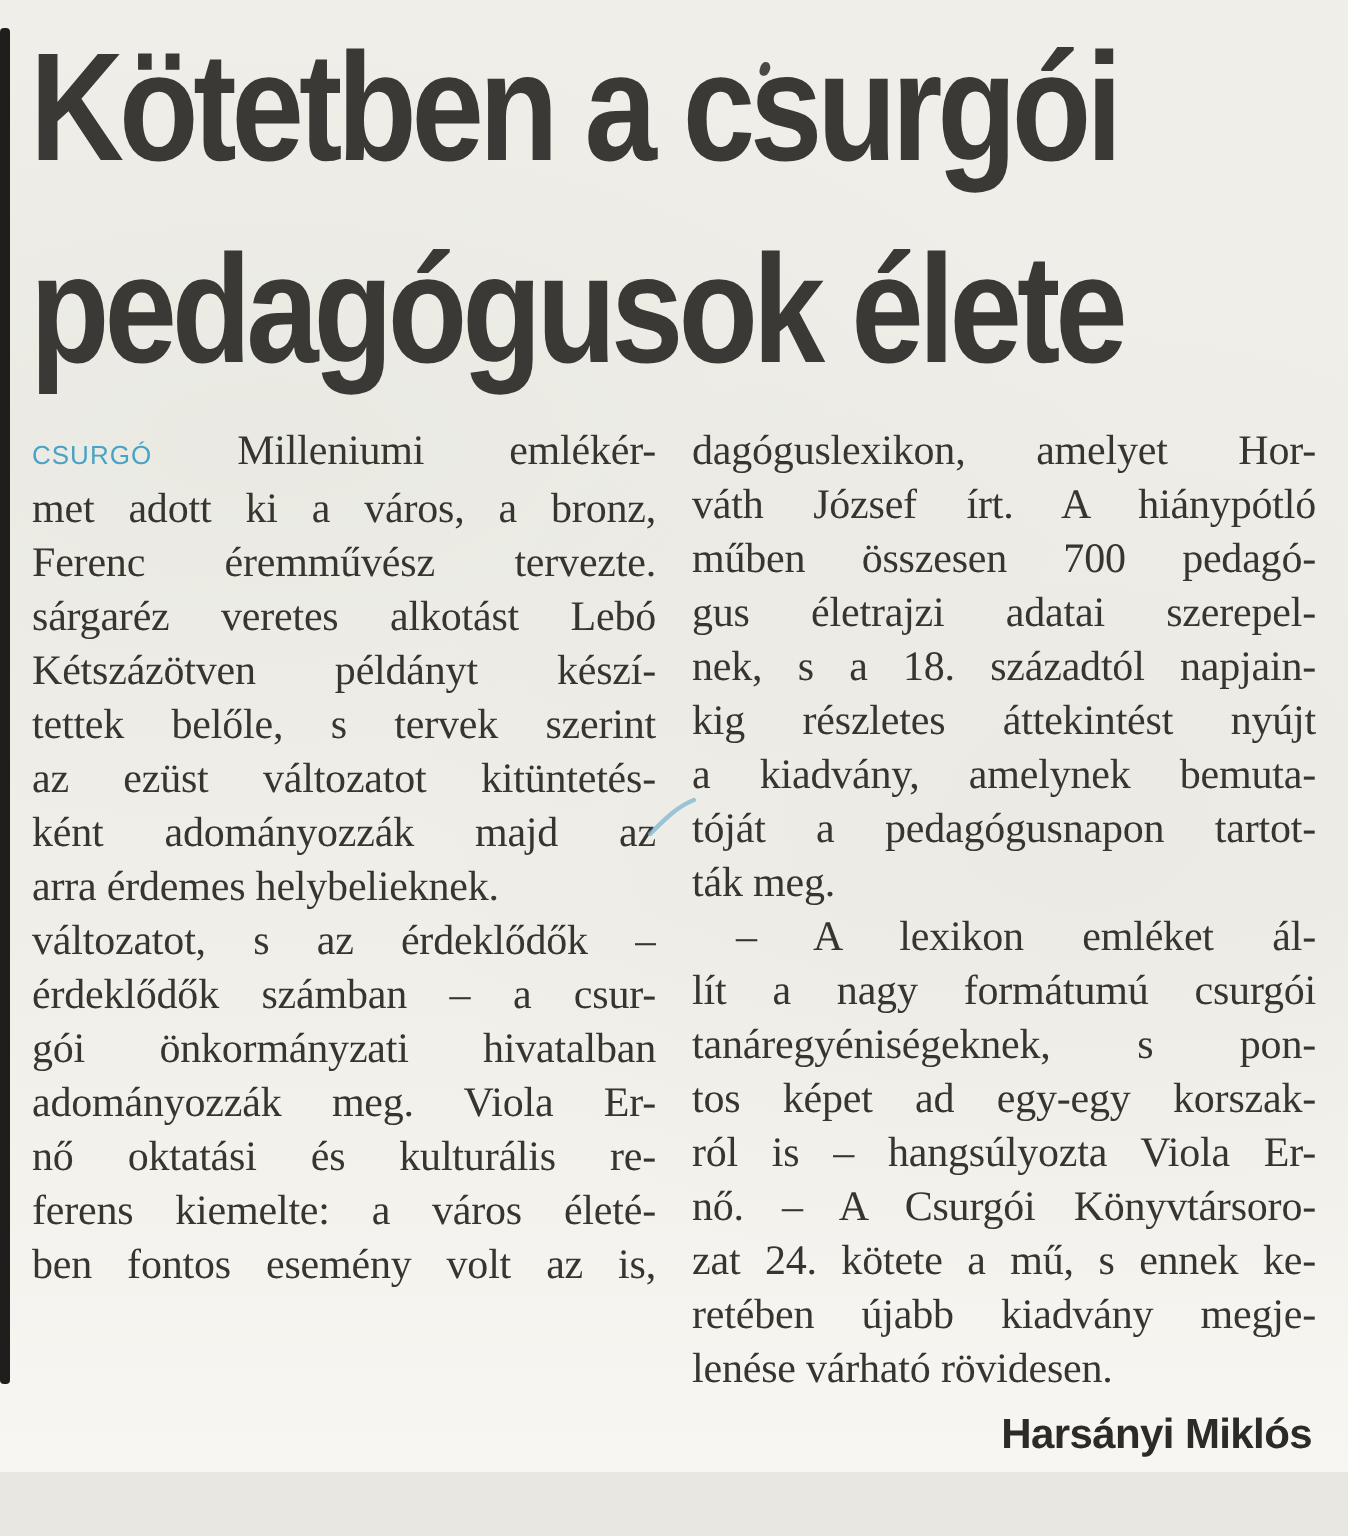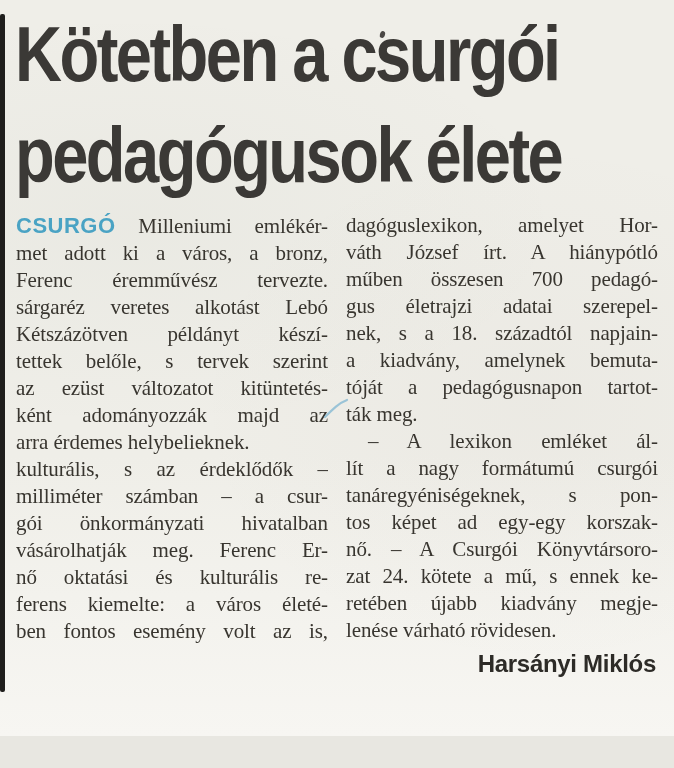--- a/index.html
+++ b/index.html
@@ -68,30 +68,30 @@
     text-align: justify;
     text-align-last: justify;
     text-justify: inter-word;
     overflow: hidden;
     white-space: nowrap;
   }
   .ln.ll { text-align-last: left; }
   .ln.ind { text-indent: 22px; }
   .dateline {
     font-family: "Liberation Sans", sans-serif;
-    font-weight: bold;
-    font-size: 22px;
+    font-weight: normal;
+    font-size: 13px;
     letter-spacing: 0.5px;
     color: var(--accent);
   }
   .byline {
     margin-top: 6px;
     font-family: "Liberation Sans", sans-serif;
     font-weight: bold;
-    font-size: 24px;
+    font-size: 21px;
     letter-spacing: -0.3px;
     text-align: right;
     padding-right: 2px;
     color: var(--byline_ink);
     line-height: 27px;
   }
   .pen-mark {
     position: absolute;
     left: 323px; top: 398px;
   }
@@ -117,46 +117,48 @@
           <div class="ln">met adott ki a város, a bronz,</div>
           <div class="ln">Ferenc éremművész tervezte.</div>
           <div class="ln">sárgaréz veretes alkotást Lebó</div>
           <div class="ln">Kétszázötven példányt készí-</div>
           <div class="ln">tettek belőle, s tervek szerint</div>
           <div class="ln">az ezüst változatot kitüntetés-</div>
           <div class="ln">ként adományozzák majd az</div>
           <div class="ln ll">arra érdemes helybelieknek.</div>
         </div>
         <div class="para">
-          <div class="ln">kulturális, s az érdeklődők –</div>
-          <div class="ln">milliméter számban – a csur-</div>
+          <div class="ln">változatot, s az érdeklődők –</div>
+          <div class="ln">érdeklődők számban – a csur-</div>
           <div class="ln">gói önkormányzati hivatalban</div>
-          <div class="ln">vásárolhatják meg. Ferenc Er-</div>
+          <div class="ln">adományozzák meg. Viola Er-</div>
           <div class="ln">nő oktatási és kulturális re-</div>
           <div class="ln">ferens kiemelte: a város életé-</div>
           <div class="ln">ben fontos esemény volt az is,</div>
         </div>
       </div>
     <div class="col">
 
     <div class="para">
           <div class="ln">dagóguslexikon, amelyet Hor-</div>
           <div class="ln">váth József írt. A hiánypótló</div>
           <div class="ln">műben összesen 700 pedagó-</div>
           <div class="ln">gus életrajzi adatai szerepel-</div>
           <div class="ln">nek, s a 18. századtól napjain-</div>
+          <div class="ln">kig részletes áttekintést nyújt</div>
           <div class="ln">a kiadvány, amelynek bemuta-</div>
           <div class="ln">tóját a pedagógusnapon tartot-</div>
           <div class="ln ll">ták meg.</div>
         </div>
         <div class="para">
           <div class="ln ind">– A lexikon emléket ál-</div>
           <div class="ln">lít a nagy formátumú csurgói</div>
           <div class="ln">tanáregyéniségeknek, s pon-</div>
           <div class="ln">tos képet ad egy-egy korszak-</div>
+          <div class="ln">ról is – hangsúlyozta Viola Er-</div>
           <div class="ln">nő. – A Csurgói Könyvtársoro-</div>
           <div class="ln">zat 24. kötete a mű, s ennek ke-</div>
           <div class="ln">retében újabb kiadvány megje-</div>
           <div class="ln ll">lenése várható rövidesen.</div>
         </div>
         <div class="byline">Harsányi Miklós</div>
       </div>
   </div>
 
   <svg class="pen-mark" width="26" height="22">

